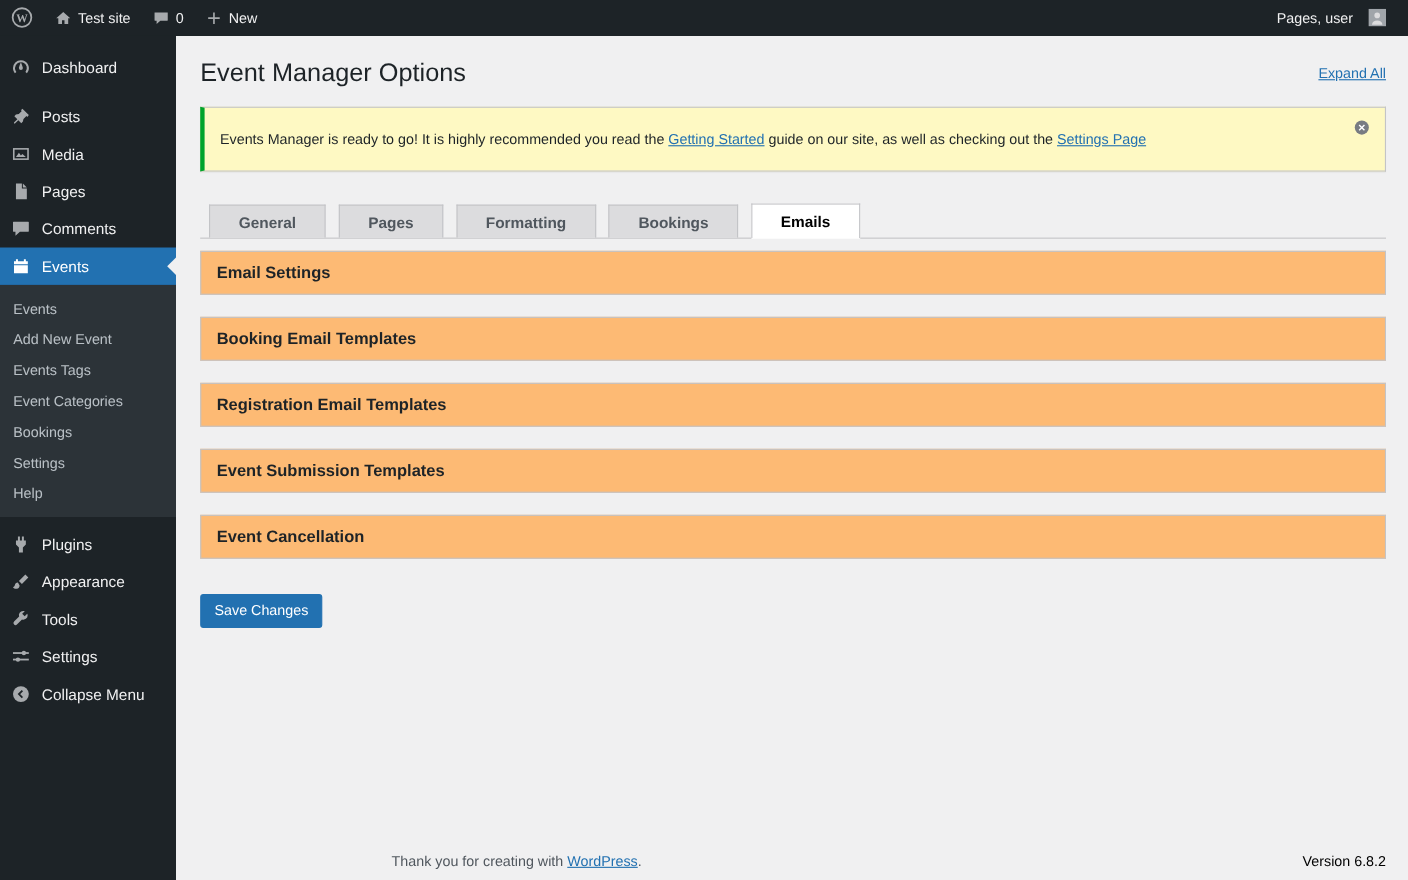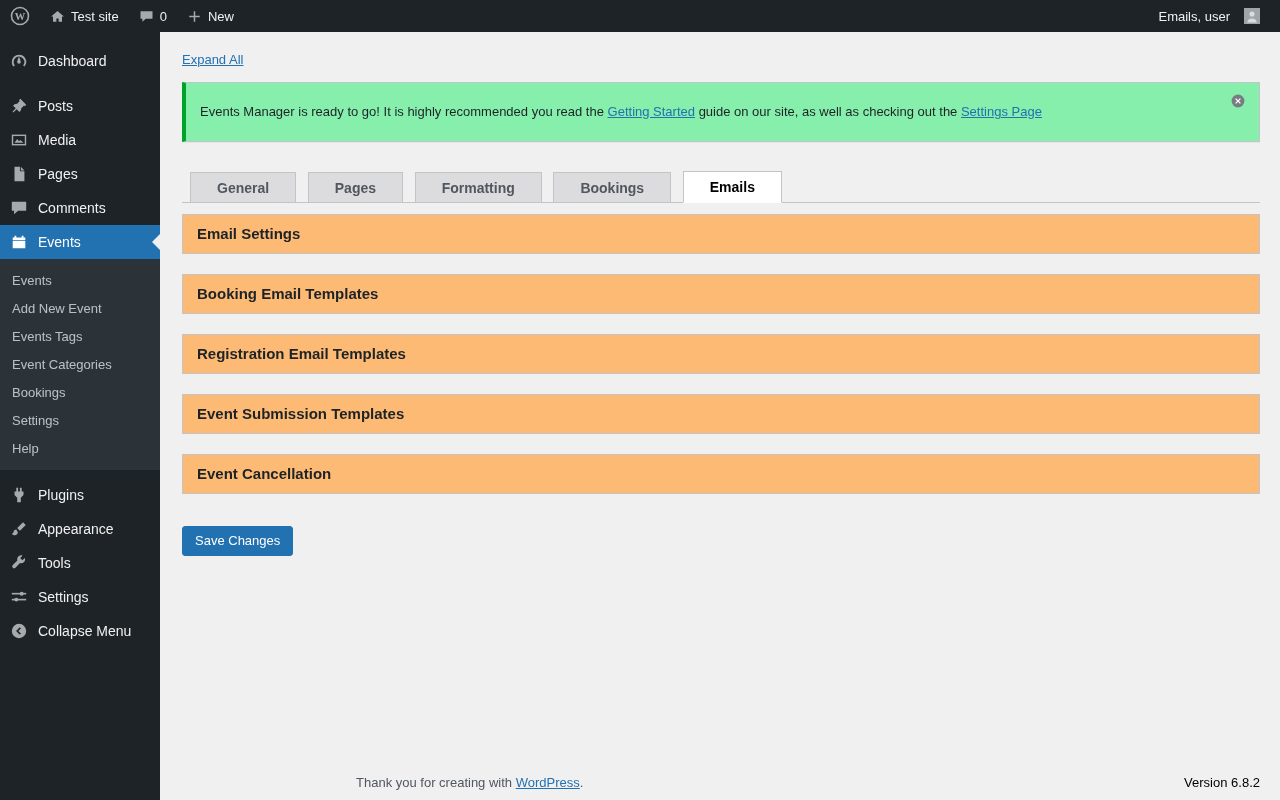--- a/index.html
+++ b/index.html
@@ -54,21 +54,21 @@
 
   
   .content { margin-left: 160px; padding-top: 32px; min-height: 800px; position: relative; }
   .wrap { padding: 0 20px 0 22px; }
 
   .title-row { display: flex; align-items: center; justify-content: space-between; margin-top: 20px; }
   .page-title { font-size: 23px; font-weight: 400; color: #1d2327; line-height: 1.3; }
   .expand-all { color: var(--accent_blue, #2271b1); text-decoration: underline; font-size: 13px; }
 
   .notice {
-    margin-top: 15px; background: #86efac;
+    margin-top: 15px; background: #fef9c3;
     border: 1px solid #c3c4c7; border-left: 4px solid var(--notice_green, #00a32a);
     box-shadow: 0 1px 1px rgba(0,0,0,.04);
     padding: 19px 46px 19px 14px; position: relative; line-height: 1.5;
   }
   .notice a { color: var(--accent_blue, #2271b1); text-decoration: underline; }
   .notice-dismiss {
     position: absolute; top: 10px; right: 13px;
     width: 16px; height: 16px; color: #787c82; border: none; background: none; cursor: pointer; padding: 0;
   }
   .notice-dismiss svg { width: 16px; height: 16px; display: block; }
@@ -143,21 +143,21 @@
       <span class="ab-icon">
         <svg viewBox="0 0 20 20" width="15" height="15">
             <path fill="currentColor" d="M9 3h2v6h6v2h-6v6H9v-6H3V9h6z"></path>
           </svg>
       </span>
       <span>New</span>
     </div>
   </div>
   <div class="ab-group">
     <div class="ab-item">
-      <span class="ab-howdy">Emails, user</span>
+      <span class="ab-howdy">Pages, user</span>
       <span class="ab-avatar">
         <svg viewBox="0 0 20 20" width="16" height="16">
             <rect width="20" height="20" fill="#a0a5aa"></rect>
             <circle cx="10" cy="7.5" r="3.2" fill="#dcdcde"></circle>
             <path d="M4 18c.4-3.2 2.8-4.8 6-4.8s5.6 1.6 6 4.8z" fill="#dcdcde"></path>
           </svg>
       </span>
     </div>
   </div>
 </div>
@@ -292,20 +292,21 @@
         </svg>
     </span>
     <span>Collapse Menu</span>
   </div>
 </div>
 
 <div class="content">
   <div class="wrap">
 
     <div class="title-row">
+      <h1 class="page-title">Event Manager Options</h1>
       <a class="expand-all">Expand All</a>
     </div>
 
     <div class="notice">
       <span>Events Manager is ready to go! It is highly recommended you read the </span><a>Getting Started</a><span> guide on our site, as well as checking out the </span><a>Settings Page</a>
       <button class="notice-dismiss" aria-label="Dismiss">
         <svg viewBox="0 0 20 20">
             <circle cx="10" cy="10" r="8" fill="currentColor"></circle>
             <path d="M7 7l6 6M13 7l-6 6" stroke="#fff" stroke-width="1.6"></path>
           </svg>

